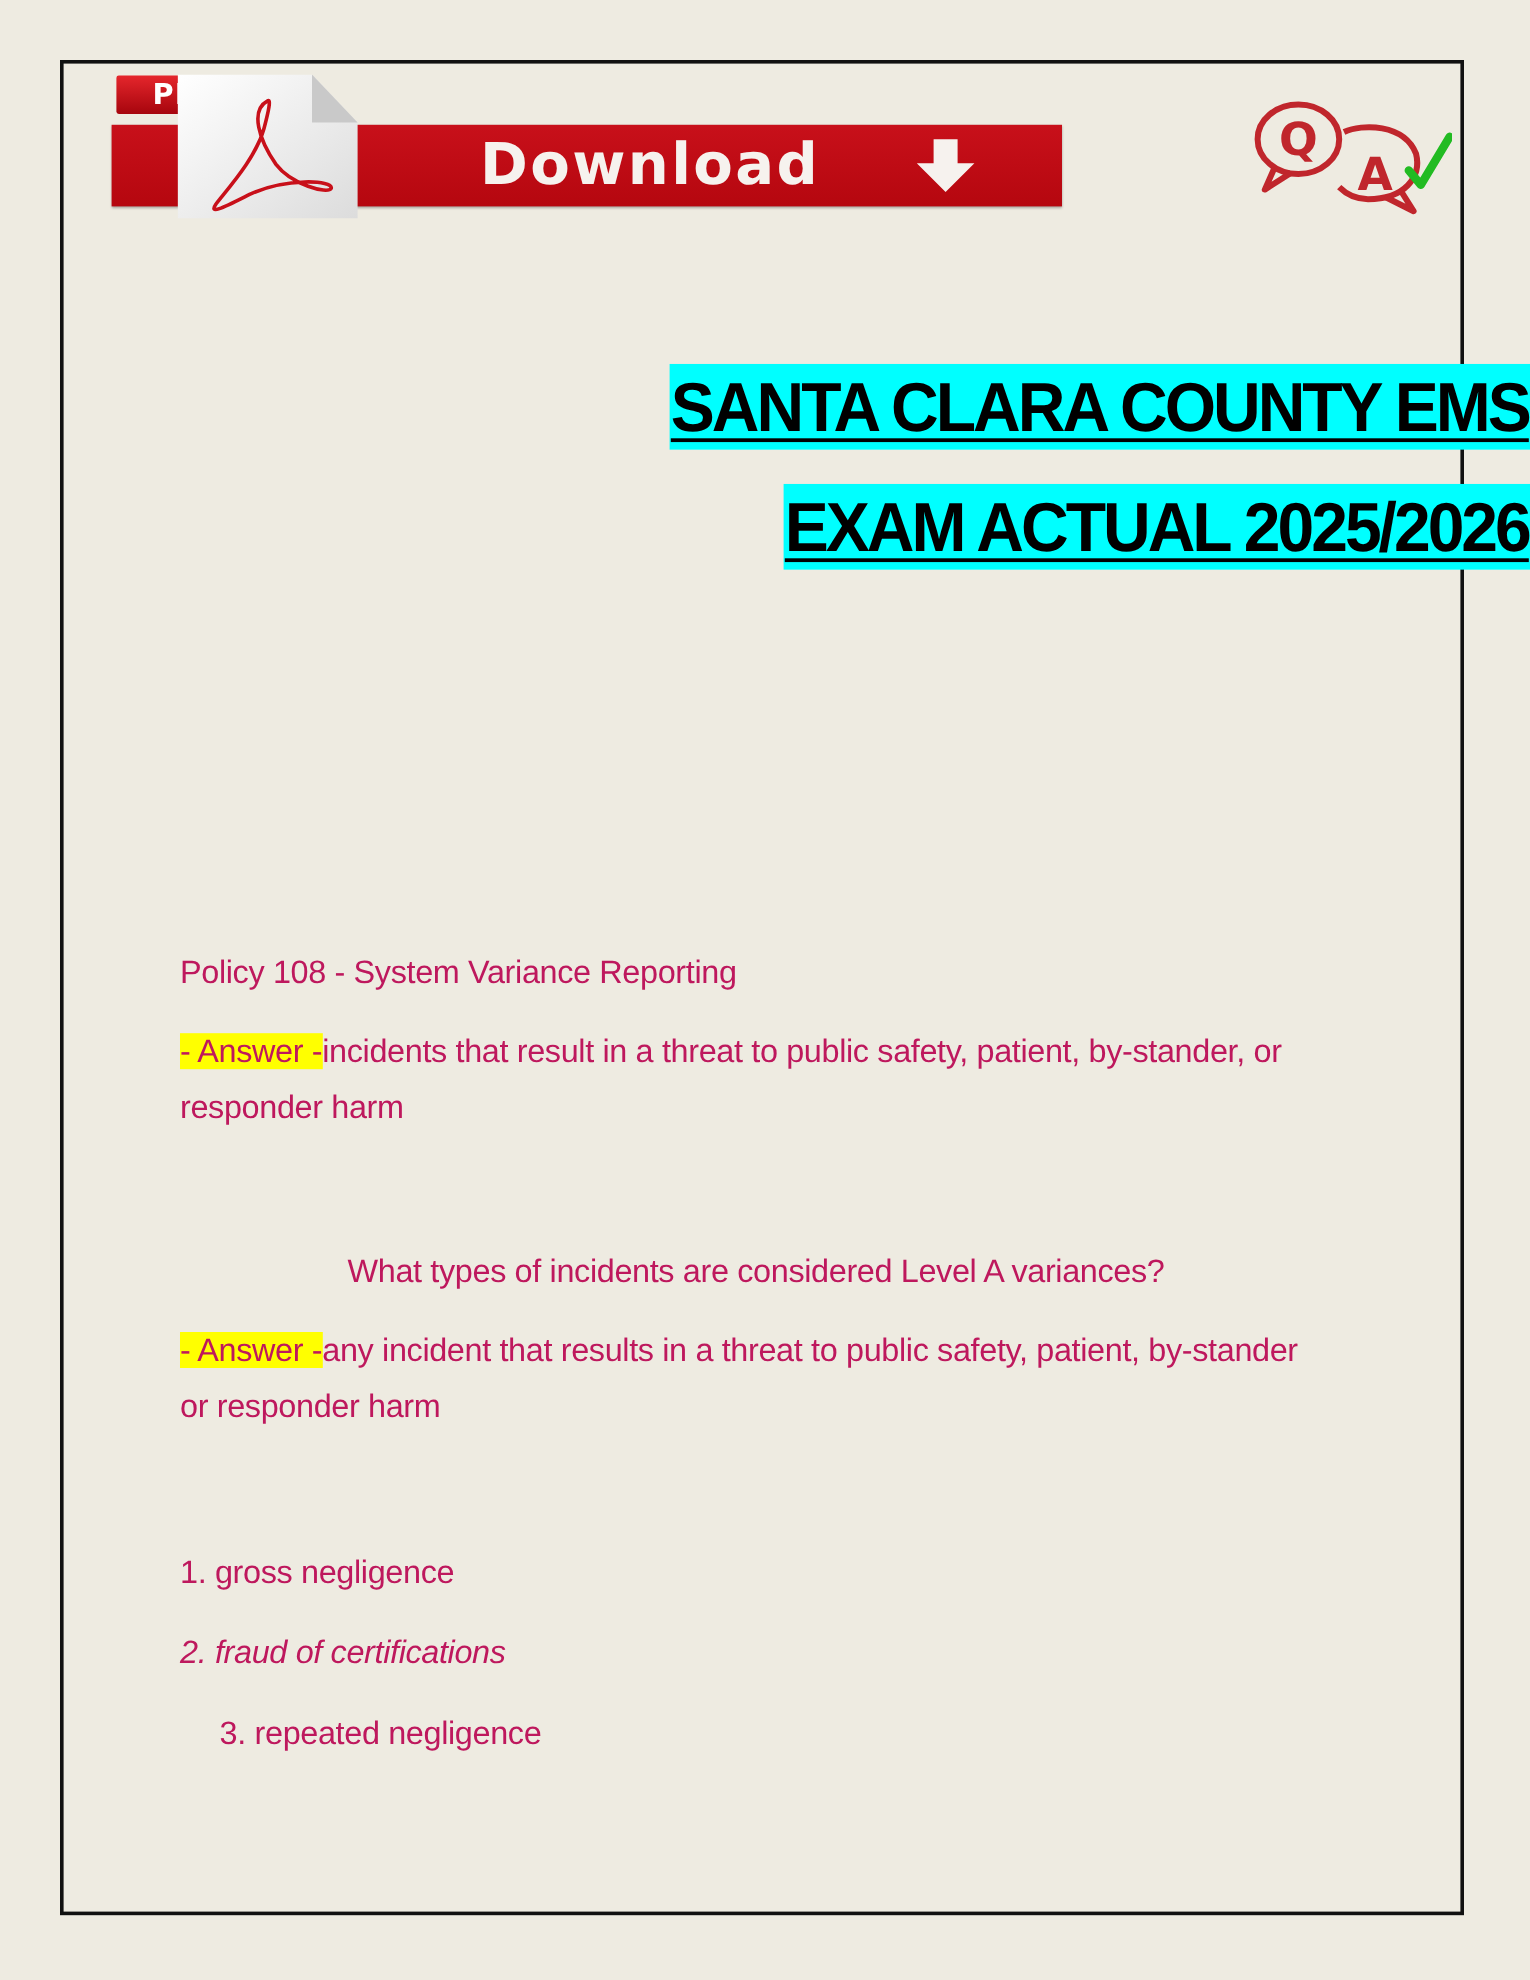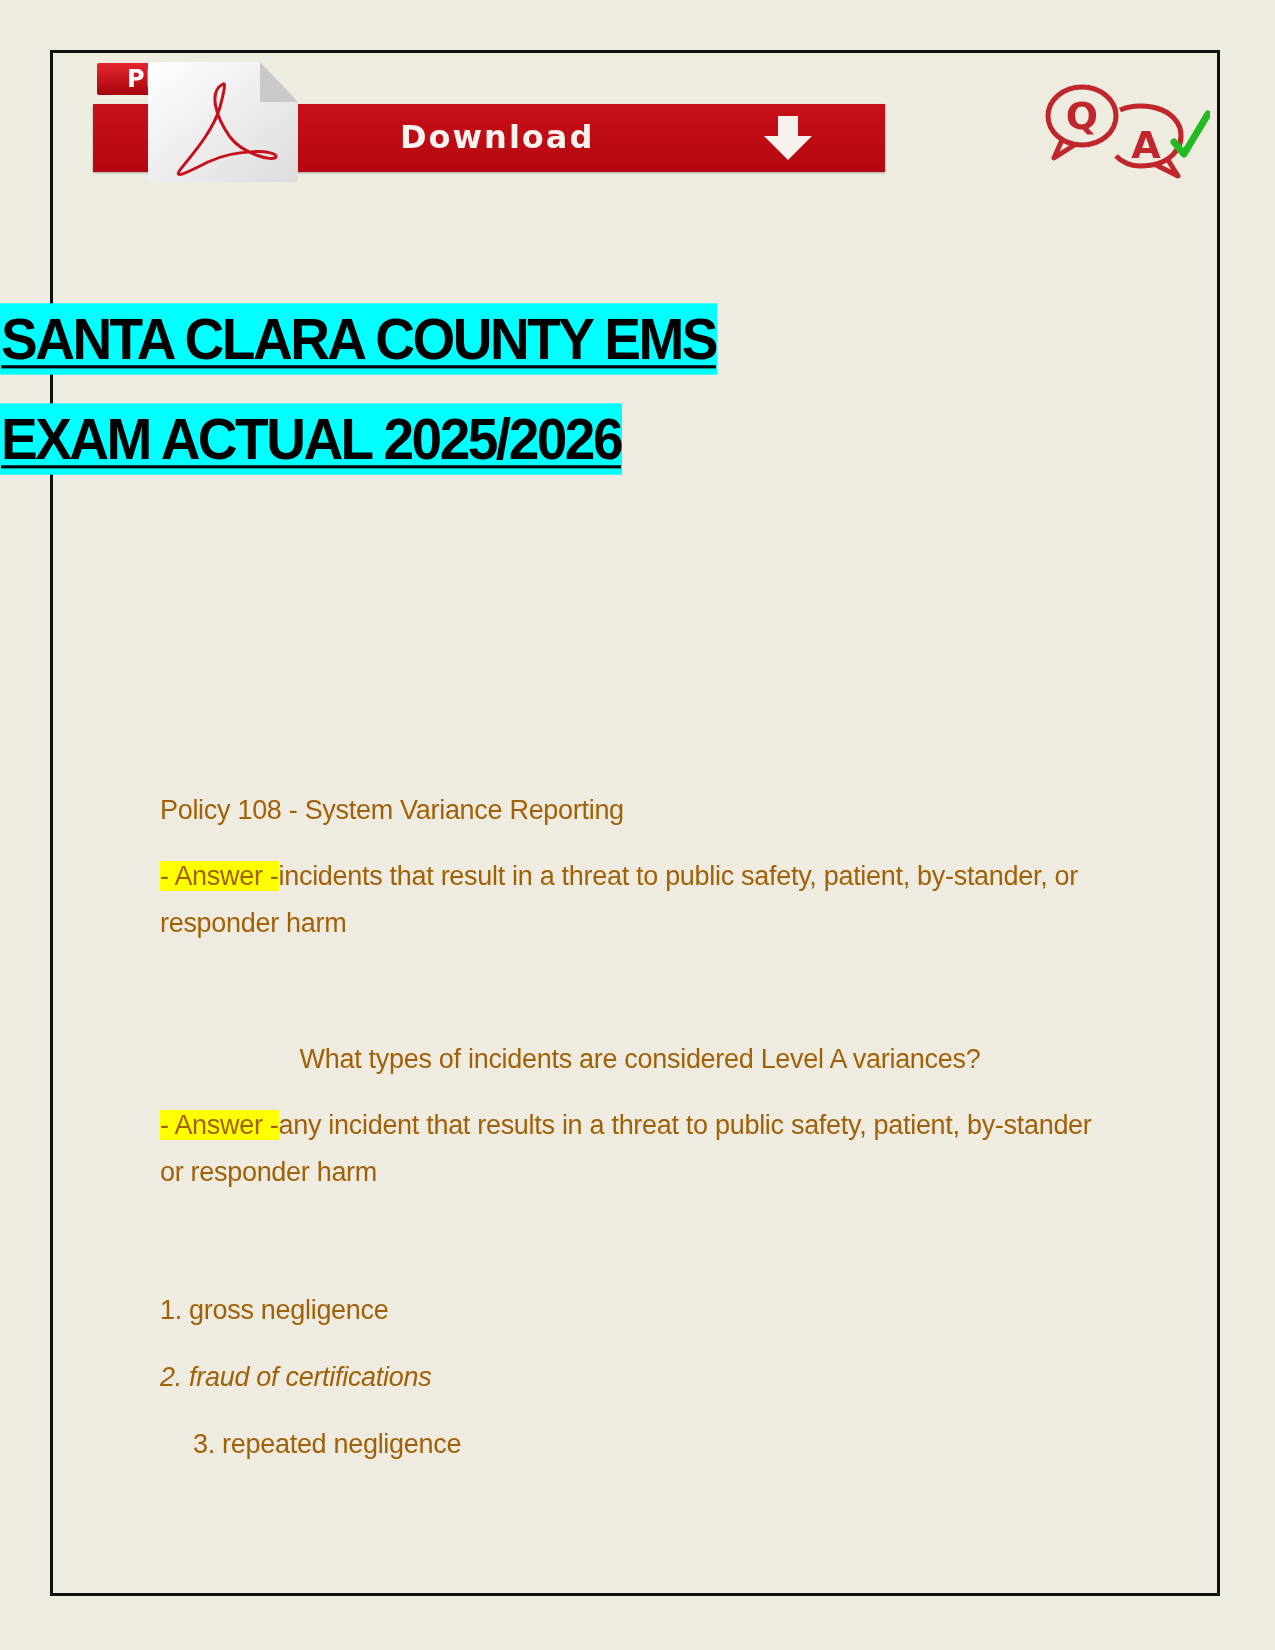--- a/index.html
+++ b/index.html
@@ -24,21 +24,21 @@
       width: 792px; height: 68px;
       background: linear-gradient(#c8101a, #b5070f);
       box-shadow: 0 1px 2px rgba(0,0,0,0.3);
       cursor: pointer;
     }
     .download-label {
       position: absolute;
       left: 307px; top: 8px;
       font-family: "DejaVu Sans", sans-serif;
       font-weight: bold;
-      font-size: 32px;
+      font-size: 48px;
       letter-spacing: 2px;
       color: #f6f2ee;
       line-height: 50px;
     }
     .download-arrow {
       position: absolute;
       left: 665px; top: 10px;
       width: 60px; height: 50px;
     }
     .pdf-doc {
@@ -64,21 +64,21 @@
     .qa-logo {
       position: absolute;
       left: 1040px; top: 78px;
       width: 170px; height: 102px;
     }
     
     .title-block {
       position: absolute;
       left: 0; top: 305px;
       width: 1275px;
-      text-align: left;
+      text-align: right;
     }
     .title-line {
       display: block;
       height: 100px;
       line-height: 80px;
     }
     .title-line span {
       display: inline-block;
       background: #00ffff;
       color: #000;
@@ -89,25 +89,25 @@
       text-decoration: underline;
       text-decoration-thickness: 3px;
       text-underline-offset: 6px;
       padding: 0 1px;
       line-height: 68px;
       transform: scaleY(1.05);
     }
     
     .body-text {
       position: absolute;
-      left: 160px;
+      left: 150px;
       width: 960px;
       font-family: "Liberation Sans", sans-serif;
       font-size: 27px;
-      color: #a16207;
+      color: #be185d;
       line-height: 47px;
       letter-spacing: -0.3px;
     }
     .hl {
       background: #ffff00;
     }
     .q1 { top: 787px; }
     .a1 { top: 853px; }
     .q2 { top: 1036px; text-align: center; }
     .a2 { top: 1102px; }

